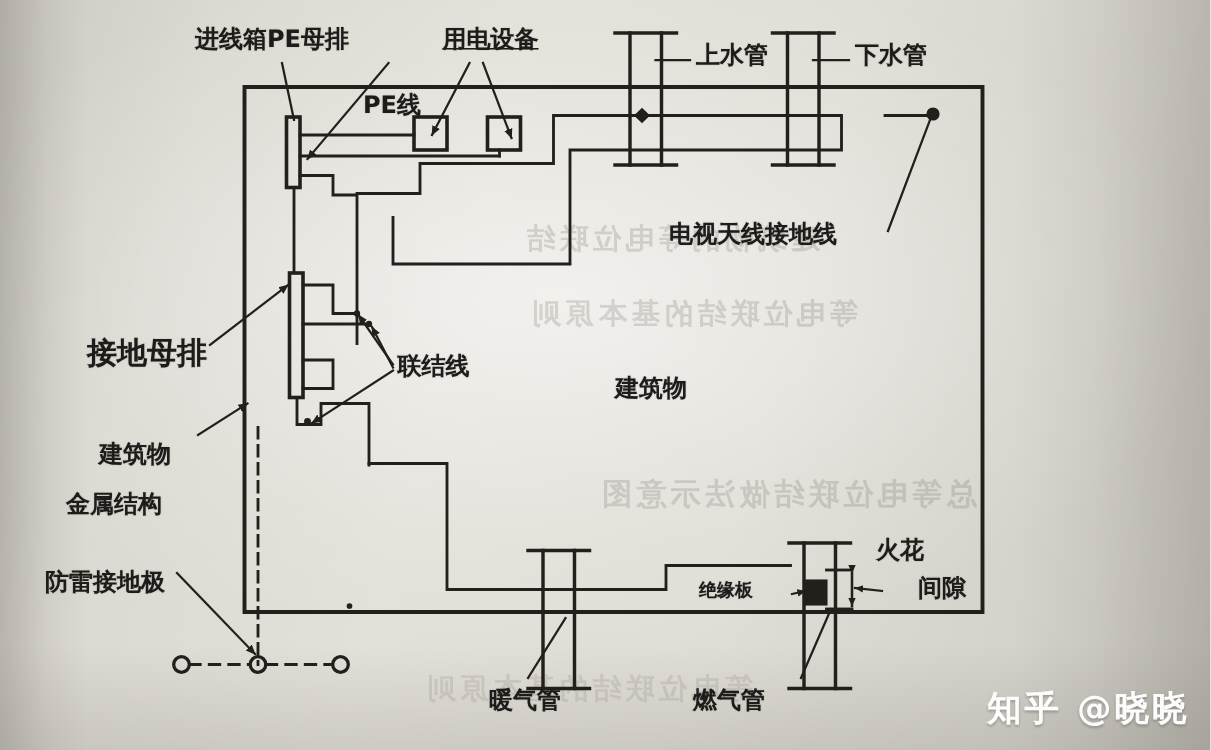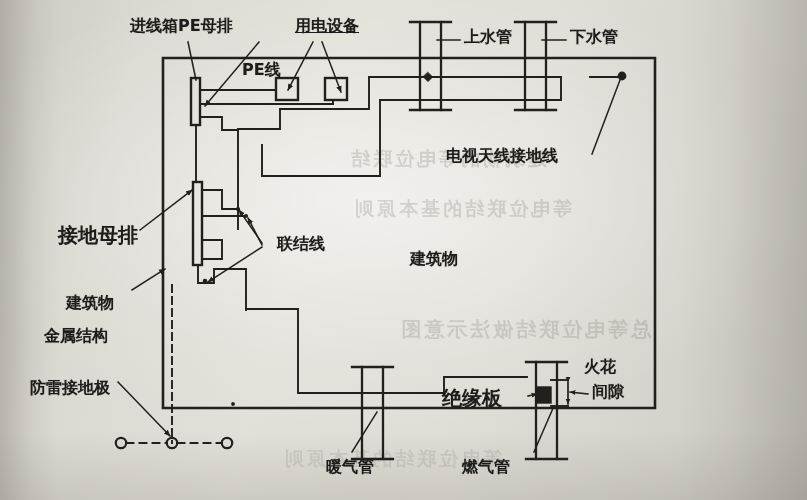--- a/index.html
+++ b/index.html
@@ -299,24 +299,25 @@
   </svg>
 
   <div class="lbl" style="left:88px; top:17px; font-size:16px;margin-left:42px;">进线箱PE母排</div>
   <div class="lbl" style="left:242px; top:17px; font-size:16px;margin-top:44px;">PE线</div>
   <div class="lbl" style="left:295px; top:17px; font-size:16px;text-decoration:underline;">用电设备</div>
   <div class="lbl" style="left:464px; top:28px; font-size:16px;">上水管</div>
   <div class="lbl" style="left:570px; top:28px; font-size:16px;">下水管</div>
   <div class="lbl" style="left:446px; top:147px; font-size:16px;">电视天线接地线</div>
   <div class="lbl" style="left:410px; top:250px; font-size:16px;">建筑物</div>
   <div class="lbl" style="left:58px; top:224px; font-size:20px;">接地母排</div>
-  <div class="lbl" style="left:265px; top:235px; font-size:16px;margin-left:12px;">联结线</div>
+  <div class="lbl" style="left:265px; top:235px; font-size:16px;">联结线</div>
   <div class="lbl" style="left:66px; top:294px; font-size:16px;">建筑物</div>
   <div class="lbl" style="left:44px; top:327px; font-size:16px;">金属结构</div>
   <div class="lbl" style="left:30px; top:379px; font-size:16px;">防雷接地极</div>
   <div class="lbl" style="left:278px; top:458px; font-size:16px;padding-left:48px;">暖气管</div>
   <div class="lbl" style="left:462px; top:458px; font-size:16px;">燃气管</div>
-  <div class="lbl" style="left:442px; top:387px; font-size:20px;">绝缘板</div>
+  <div class="lbl" style="left:466px; top:387px; font-size:12px;">绝缘板</div>
   <div class="lbl" style="left:584px; top:358px; font-size:16px;">火花</div>
-  <div class="lbl" style="left:592px; top:383px; font-size:16px;">间隙</div>
-
+  <div class="lbl" style="left:612px; top:383px; font-size:16px;">间隙</div>
+
+  <div id="watermark">知乎 @晓晓</div>
 
 </div>
 
 </body></html>

